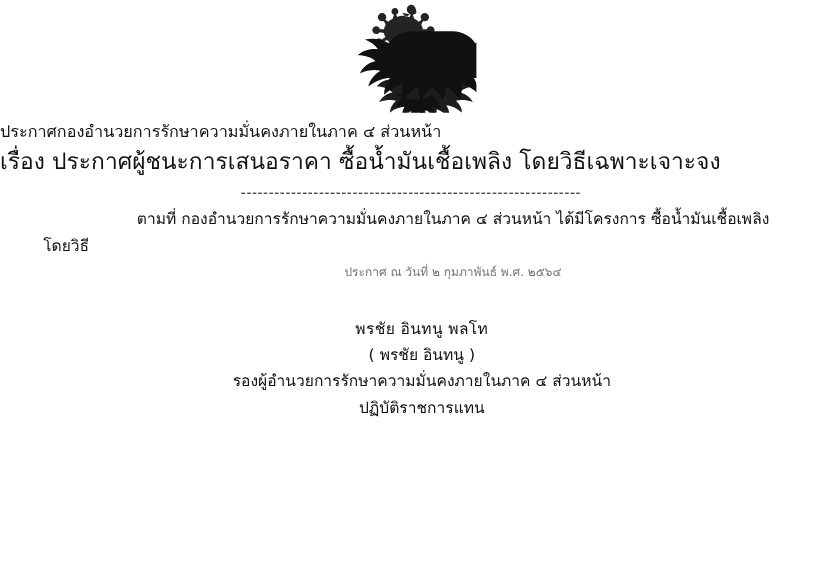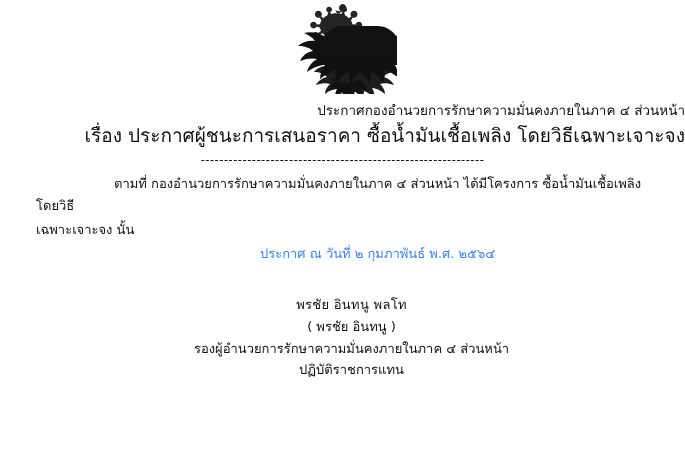--- a/index.html
+++ b/index.html
@@ -27,21 +27,21 @@
     justify-content: center;
     padding-top: 2px;
   }
   .emblem {
     width: 108px;
     height: 92px;
     display: block;
   }
   
   .title-block {
-    text-align: right;
+    text-align: left;
     margin-top: 6px;
     line-height: 1.55;
   }
   .title-line-1 {
     font-size: 13.5px;
     color: #111111;
   }
   .title-line-2 {
     font-size: 19px;
     color: #111111;
@@ -70,22 +70,22 @@
     display: inline-block;
     width: 78px;
   }
   .indent-small {
     display: inline-block;
     width: 60px;
   }
   
   .date-line {
     text-align: center;
-    font-size: 13px;
-    color: #3b82f6;
+    font-size: 10px;
+    color: #737373;
     padding-left: 70px;
   }
   
   .sign-block {
     margin-top: 30px;
     text-align: center;
     font-size: 13px;
     line-height: 1.68;
     color: #111111;
     padding-left: 18px;
@@ -118,23 +118,20 @@
     <div class="title-line-1">ประกาศกองอำนวยการรักษาความมั่นคงภายในภาค ๔ ส่วนหน้า</div>
     <div class="title-line-2">เรื่อง ประกาศผู้ชนะการเสนอราคา ซื้อน้ำมันเชื้อเพลิง โดยวิธีเฉพาะเจาะจง</div>
   </div>
 
   <div class="divider-dashes">-------------------------------------------------------------</div>
 
   <div class="body-block">
     <div class="para">
       <span class="indent"></span><span>ตามที่ กองอำนวยการรักษาความมั่นคงภายในภาค ๔ ส่วนหน้า ได้มีโครงการ ซื้อน้ำมันเชื้อเพลิง โดยวิธี</span>
     </div>
-    <div class="para">
-      <span>เฉพาะเจาะจง  นั้น</span>
-    </div>
   </div>
 
   <div class="date-line">ประกาศ ณ วันที่  ๒  กุมภาพันธ์ พ.ศ. ๒๕๖๔</div>
 
   <div class="sign-block">
     <div class="sign-name">พรชัย อินทนู พลโท</div>
     <div>( พรชัย  อินทนู )</div>
     <div>รองผู้อำนวยการรักษาความมั่นคงภายในภาค ๔ ส่วนหน้า</div>
     <div>ปฏิบัติราชการแทน</div>
 

